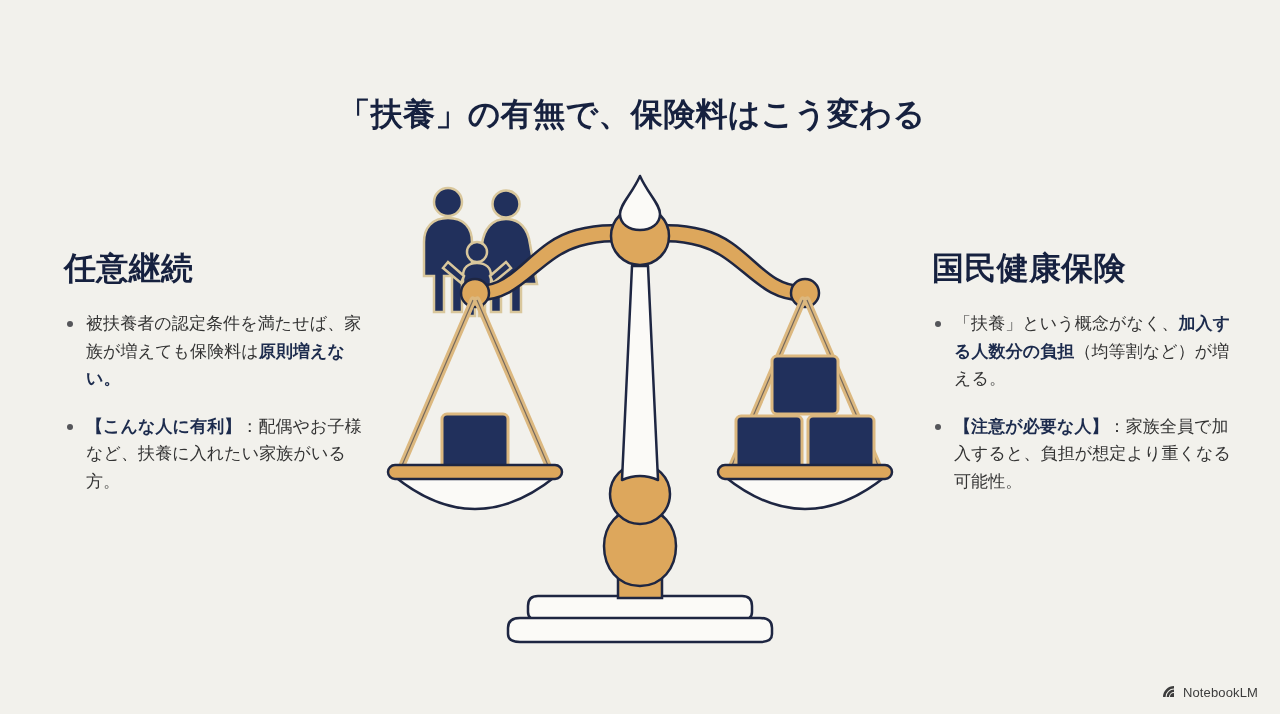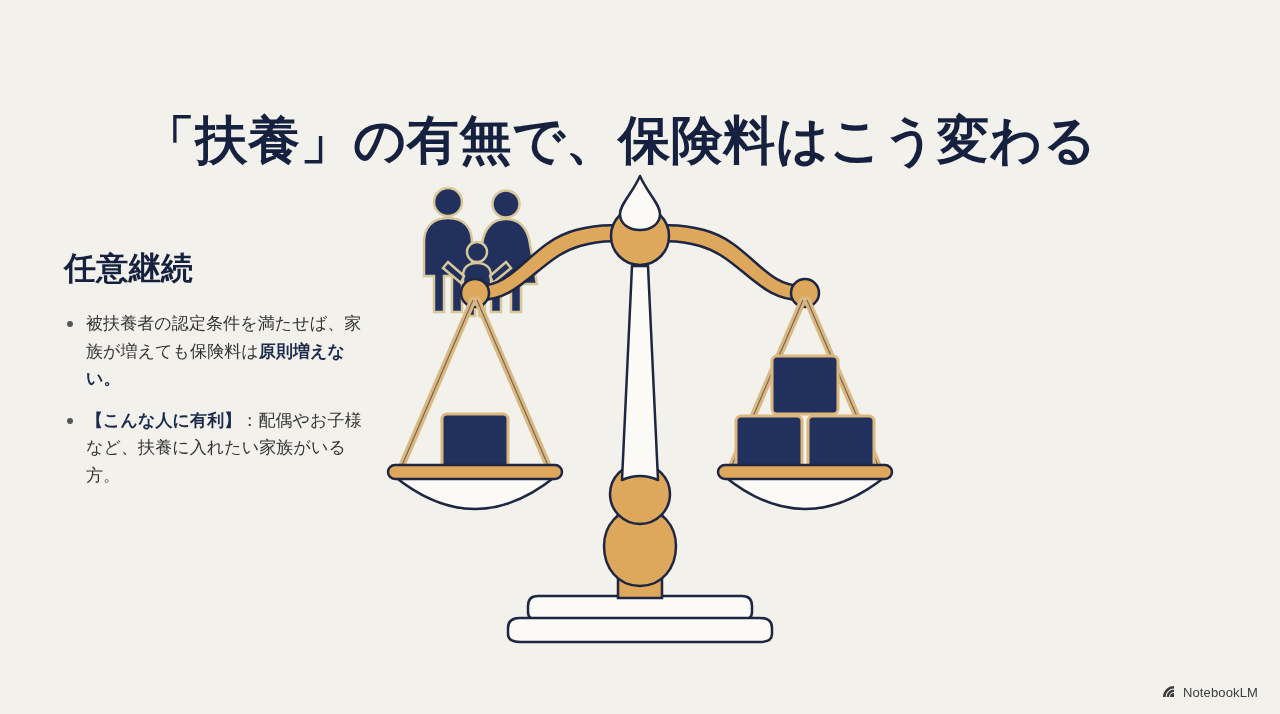--- a/index.html
+++ b/index.html
@@ -22,24 +22,24 @@
     width: 1280px;
     height: 714px;
     background: #f2f1ec;
     box-sizing: border-box;
   }
 
   
   .slide-title {
     position: absolute;
     top: 74px;
-    left: 0;
+    left: 12px;
     width: 1240px;
     text-align: center;
-    font-size: 52px;
+    font-size: 32px;
     line-height: 1.2;
     font-weight: 700;
     letter-spacing: 0.01em;
     color: #16213f;
     white-space: nowrap;
   }
 
   
   .column {
     position: absolute;
@@ -59,21 +59,21 @@
   }
 
   .bullet-list {
     list-style: none;
     margin: 0;
     padding: 0;
   }
   .bullet-item {
     position: relative;
     padding-left: 22px;
-    margin-bottom: 14px;
+    margin-bottom: 20px;
     font-size: 17px;
     line-height: 1.62;
     color: #333333;
     letter-spacing: 0.005em;
   }
   .bullet-item:last-child { margin-bottom: 8px; }
   .bullet-item::before {
     content: "";
     position: absolute;
     left: 3px;
@@ -124,20 +124,27 @@
   <h1 class="slide-title">「扶養」の有無で、保険料はこう変わる</h1>
 
   <div class="column column-left">
     <div class="column-heading">任意継続</div>
     <ul class="bullet-list">
       <li class="bullet-item"><span>被扶養者の認定条件を満たせば、家族が増えても保険料は</span><b>原則増えない。</b></li>
       <li class="bullet-item"><b>【こんな人に有利】</b><span>：配偶やお子様など、扶養に入れたい家族がいる方。</span></li>
     </ul>
   </div>
 
+  <div class="column column-right">
+    <div class="column-heading">国民健康保険</div>
+    <ul class="bullet-list">
+      <li class="bullet-item"><span>「扶養」という概念がなく、</span><b>加入する人数分の負担</b><span>（均等割など）が増える。</span></li>
+      <li class="bullet-item"><b>【注意が必要な人】</b><span>：家族全員で加入すると、負担が想定より重くなる可能性。</span></li>
+    </ul>
+  </div>
 
   <div class="illustration">
     <svg viewBox="0 0 520 480" width="520" height="480" xmlns="http://www.w3.org/2000/svg">
 
       <g transform="translate(32,14)">
 
         <g fill="#21305c" stroke="#d9c79c" stroke-width="2.5">
           <circle cx="36" cy="18" r="14"></circle>
           <path d="M36 34 C20 34 12 44 12 58 L12 92 L22 92 L22 128 L32 128 L32 92 L40 92 L40 128 L50 128 L50 92 L60 92 L60 58 C60 44 52 34 36 34 Z"></path>
         </g>

